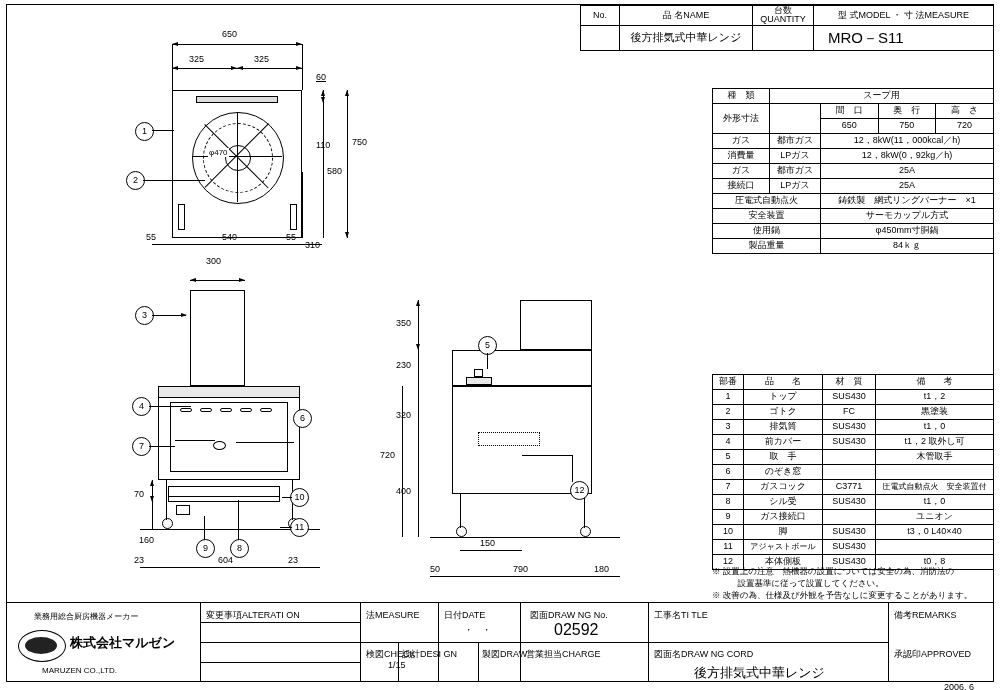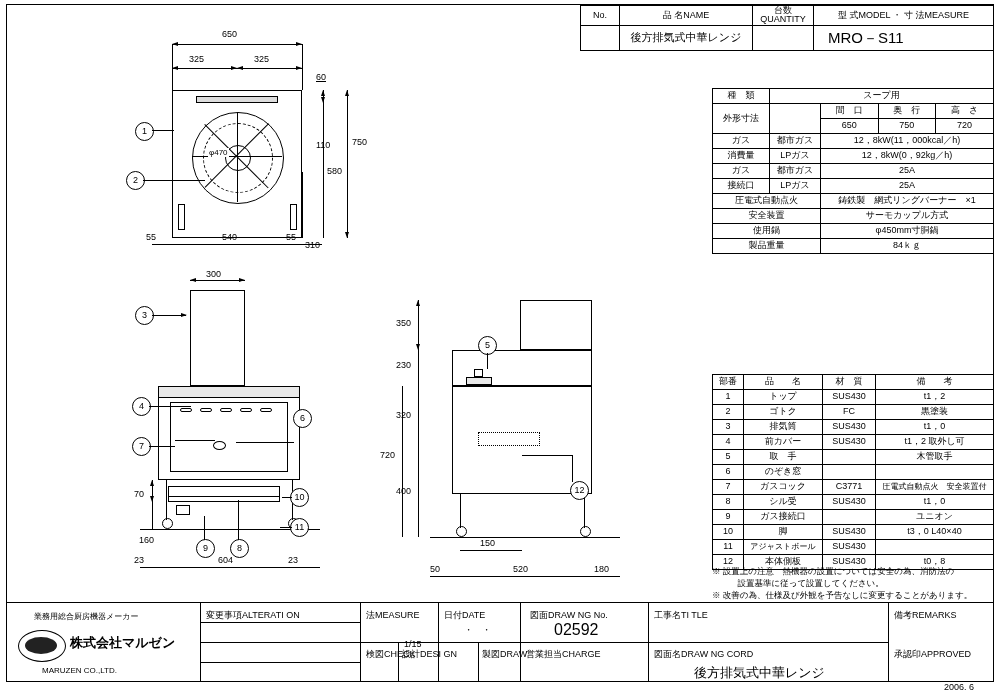--- a/index.html
+++ b/index.html
@@ -258,21 +258,21 @@
   <div class="dim" style="left:146px;top:232px;">55</div>
   <div class="dim" style="left:222px;top:232px;">540</div>
   <div class="dim" style="left:286px;top:232px;">55</div>
 
   <div class="circ c18" style="left:135px;top:122px;">1</div>
   <div class="ln h" style="left:152px;top:130px;width:22px;"></div>
   <div class="circ c18" style="left:126px;top:171px;">2</div>
   <div class="ln h" style="left:143px;top:180px;width:62px;"></div>
 
   <div class="box" style="left:190px;top:290px;width:55px;height:96px;"></div>
-  <div class="dim" style="left:206px;top:269px;">300</div>
+  <div class="dim" style="left:206px;top:256px;">300</div>
   <div class="ln h" style="left:190px;top:280px;width:55px;"></div>
   <div class="arrowL" style="left:190px;top:277.5px;"></div>
     <div class="arrowR" style="left:239px;top:277.5px;"></div>
 
   <div class="box" style="left:158px;top:386px;width:142px;height:94px;"></div>
   <div class="box grey" style="left:158px;top:386px;width:142px;height:12px;"></div>
   <div class="box" style="left:170px;top:402px;width:118px;height:70px;"></div>
   <div class="box" style="left:213px;top:441px;width:13px;height:9px;border-radius:50%;"></div>
 
   <div class="box" style="left:180px;top:408px;width:12px;height:4px;border-radius:2px;"></div>
@@ -352,21 +352,21 @@
   <div class="ln v" style="left:418px;top:446px;height:91px;"></div>
   <div class="dim" style="left:396px;top:486px;">400</div>
   <div class="ln v" style="left:402px;top:386px;height:151px;"></div>
   <div class="dim" style="left:380px;top:450px;">720</div>
 
   <div class="ln h" style="left:460px;top:550px;width:62px;"></div>
   <div class="dim" style="left:480px;top:538px;">150</div>
 
   <div class="ln h" style="left:430px;top:576px;width:190px;"></div>
   <div class="dim" style="left:430px;top:564px;">50</div>
-  <div class="dim" style="left:513px;top:564px;">520</div>
+  <div class="dim" style="left:513px;top:564px;">790</div>
   <div class="dim" style="left:594px;top:564px;">180</div>
 
   <div class="circ c18" style="left:478px;top:336px;">5</div>
   <div class="ln v" style="left:487px;top:353px;height:16px;"></div>
   <div class="circ c18" style="left:570px;top:481px;">12</div>
   <div class="ln h" style="left:522px;top:455px;width:50px;"></div>
   <div class="ln v" style="left:572px;top:455px;height:27px;"></div>
 
   <div class="ln h" style="left:6px;top:602px;width:988px;"></div>
   <div class="ln v" style="left:200px;top:602px;height:80px;"></div>
@@ -381,21 +381,21 @@
   <div class="ln v" style="left:398px;top:642px;height:40px;"></div>
   <div class="ln v" style="left:478px;top:642px;height:40px;"></div>
 
   <div class="txt sm" style="left:34px;top:611px;">業務用総合厨房機器メーカー</div>
   <div class="logo-oval" style="left:18px;top:630px;"></div>
   <div class="txt lg" style="left:70px;top:634px;font-weight:bold;">株式会社マルゼン</div>
   <div class="txt sm" style="left:42px;top:666px;">MARUZEN  CO.,LTD.</div>
 
   <div class="txt" style="left:206px;top:609px;">変更事項ALTERATI ON</div>
   <div class="txt" style="left:366px;top:609px;">法MEASURE</div>
-  <div class="txt" style="left:388px;top:639px;margin-left:16px;">1/15</div>
+  <div class="txt" style="left:388px;top:660px;">1/15</div>
   <div class="txt" style="left:444px;top:609px;">日付DATE</div>
   <div class="txt" style="left:464px;top:624px;">・　・</div>
   <div class="txt" style="left:530px;top:609px;">図面DRAW NG  No.</div>
   <div class="txt" style="left:554px;top:621px;font-size:16px;">02592</div>
   <div class="txt" style="left:654px;top:609px;">工事名TI TLE</div>
   <div class="txt" style="left:894px;top:609px;">備考REMARKS</div>
 
   <div class="txt" style="left:366px;top:648px;">検図CHECK</div>
   <div class="txt" style="left:402px;top:648px;">設計DESI GN</div>
   <div class="txt" style="left:482px;top:648px;">製図DRAW</div>

